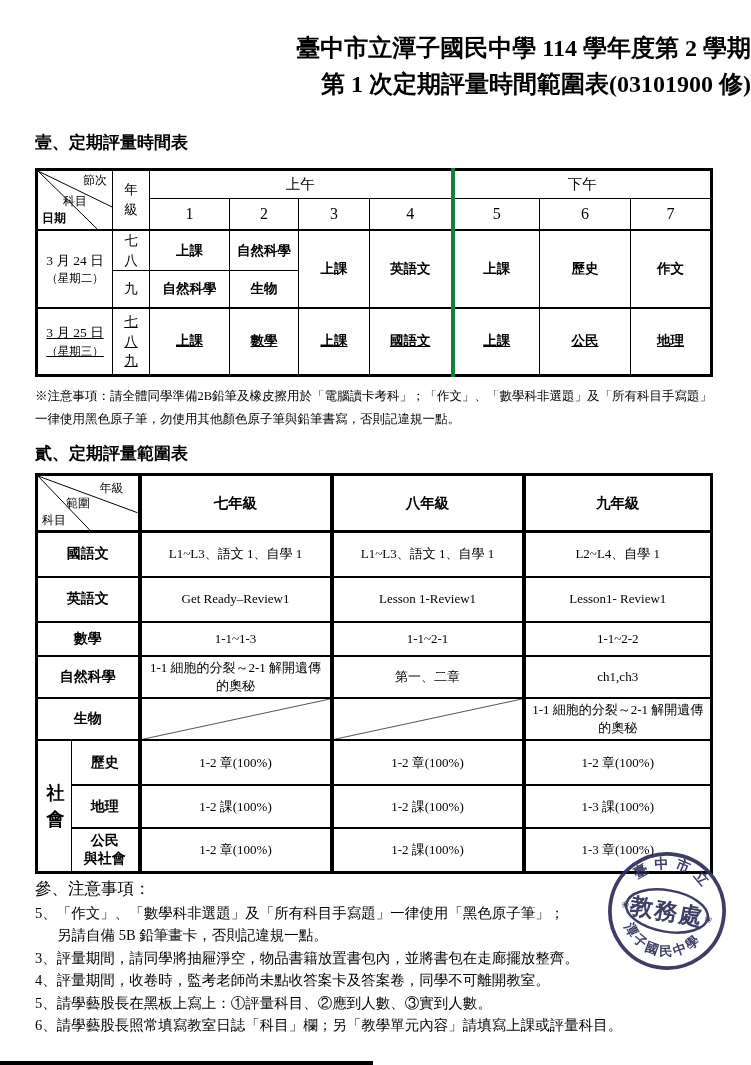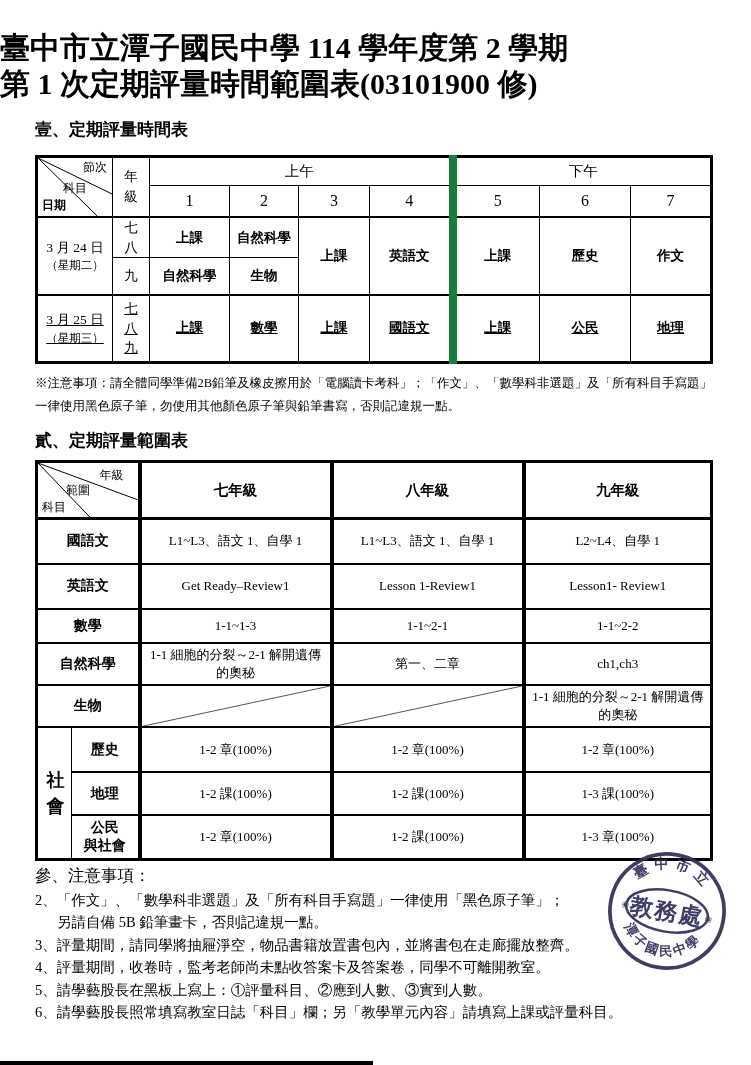--- a/index.html
+++ b/index.html
@@ -5,35 +5,35 @@
   html,body{margin:0;padding:0;background:#fff;}
   .page{
     position:relative;
     width:751px;height:1065px;
     background:#fff;
     font-family:"Liberation Serif","DejaVu Serif",serif;
     color:#000;
     overflow:hidden;
   }
   
-  .title{margin-top:30px;text-align:left;font-weight:bold;font-size:30px;line-height:36px;}
-  
-  .sec-h{margin:16px 0 0 35px;font-weight:bold;font-size:17px;}
+  .title{margin-top:30px;text-align:right;font-weight:bold;font-size:24px;line-height:36px;}
+  
+  .sec-h{margin:29px 0 0 35px;font-weight:bold;font-size:17px;}
   .sec-h3{margin:4px 0 0 35px;font-weight:normal;font-size:16.5px;}
   
   table{border-collapse:collapse;table-layout:fixed;margin-left:35px;}
   td,th{border:1px solid #000;text-align:center;vertical-align:middle;padding:0;overflow:hidden;}
   
   .t1{width:676px;border:3px solid #000;margin-top:14px;padding-left:40px;}
   .t1 th{font-weight:normal;}
   .t1 .ampm{font-size:14.5px;height:27px;}
   .t1 .pnum{font-size:16px;height:30px;border-bottom:2.5px solid #000;}
   .t1 .bb2{border-bottom:2.5px solid #000;}
   .t1 .bt2{border-top:2.5px solid #000;}
-  .t1 .thickL{border-left:8px solid #15803d;}
+  .t1 .thickL{border-left:4px solid #15803d;}
   .t1 .subj{font-weight:bold;font-size:13.5px;}
   .t1 .r1{height:36px;}
   .t1 .r2{height:37px;}
   .t1 .r3{height:68px;text-decoration:underline;}
   .datecell{font-size:13.5px;line-height:1.45;}
   .datecell .wk{font-size:11.5px;display:block;}
   .vtext{width:16px;margin:0 auto;line-height:1.45;font-size:13.5px;word-break:break-all;}
   
   .corner{position:relative;}
   .corner svg{position:absolute;left:0;top:0;width:100%;height:100%;}
@@ -252,21 +252,21 @@
       </td>
       <td class="val vthick">1-2 章(100%)</td>
       <td class="val vthick">1-2 課(100%)</td>
       <td class="val vthick">1-3 章(100%)</td>
     </tr>
   </tbody>
     </table>
 
   <div class="sec-h3">參、注意事項：</div>
   <div class="notes">
-    <div class="note-item">2、「作文」、「數學科非選題」及「所有科目手寫題」一律使用「黑色原子筆」；</div>
+    <div class="note-item">5、「作文」、「數學科非選題」及「所有科目手寫題」一律使用「黑色原子筆」；</div>
     <div class="note-item indent">另請自備 5B 鉛筆畫卡，否則記違規一點。</div>
     <div class="note-item">3、評量期間，請同學將抽屜淨空，物品書籍放置書包內，並將書包在走廊擺放整齊。</div>
     <div class="note-item">4、評量期間，收卷時，監考老師尚未點收答案卡及答案卷，同學不可離開教室。</div>
     <div class="note-item">5、請學藝股長在黑板上寫上：①評量科目、②應到人數、③實到人數。</div>
     <div class="note-item">6、請學藝股長照常填寫教室日誌「科目」欄；另「教學單元內容」請填寫上課或評量科目。</div>
   </div>
 
   <div class="stamp">
     <svg viewBox="0 0 150 150">
       <g transform="rotate(10 75 75)">

